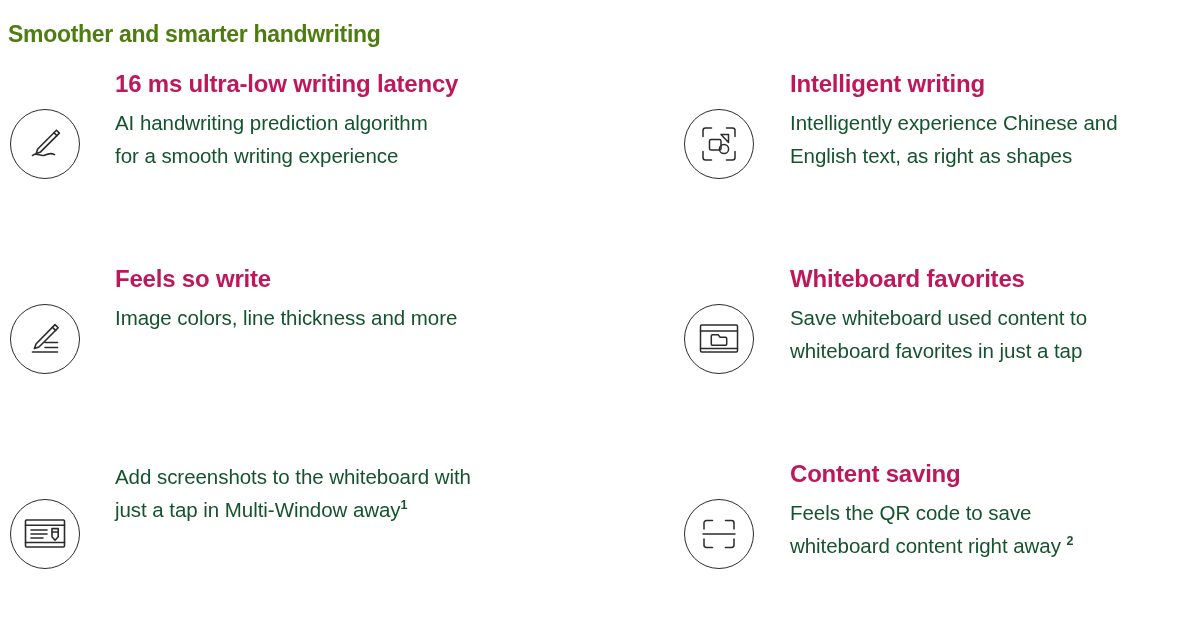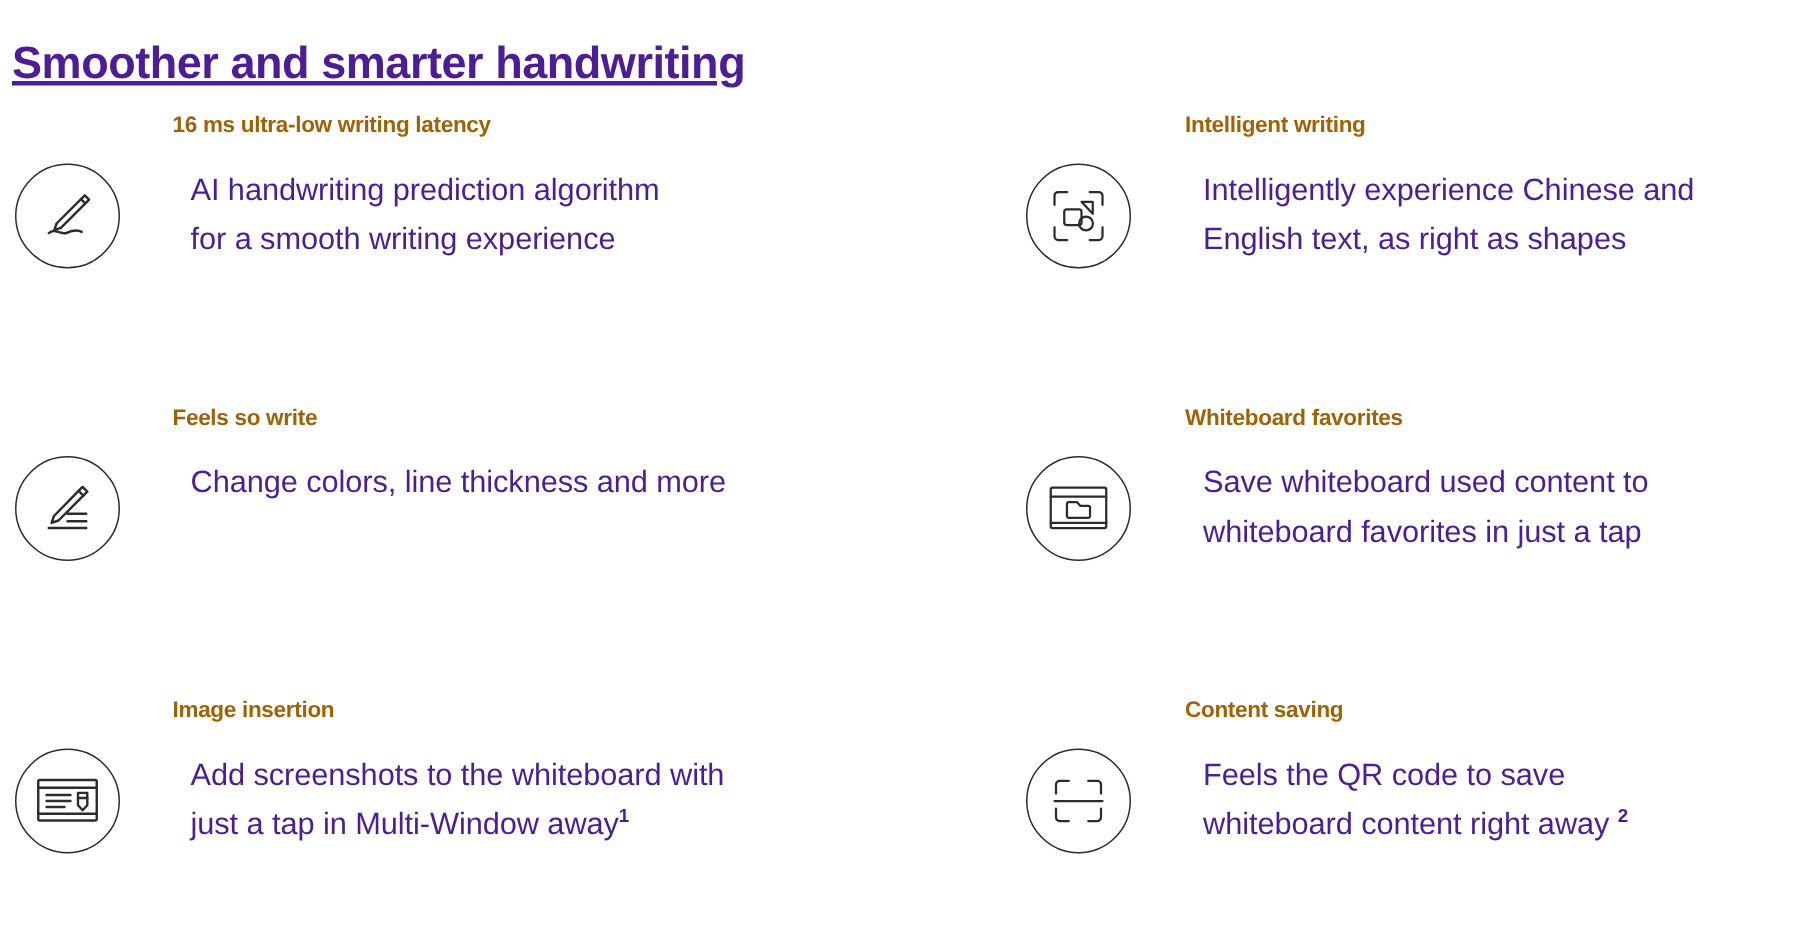--- a/index.html
+++ b/index.html
@@ -20,26 +20,25 @@
   .page {
     position: absolute;
     inset: 0;
     background: #ffffff;
   }
 
   .page-title {
     position: absolute;
     left: 8px;
     top: 6px;
-    font-size: 30px;
+    font-size: 23px;
     font-weight: bold;
     letter-spacing: -0.3px;
-    color: #4c1d95;
+    color: #4d7c0f;
     white-space: nowrap;
-    text-decoration: underline;
   }
 
   .grid {
     position: absolute;
     left: 0;
     top: 70px;
     width: 1200px;
   }
 
   .feature-row {
@@ -75,36 +74,36 @@
 
   .feature-text {
     position: absolute;
     left: 105px;
     top: 0;
     width: 500px;
   }
   .col-right .feature-text { left: 106px; width: 420px; }
 
   .feature-title {
-    font-size: 15px;
+    font-size: 24px;
     font-weight: bold;
-    color: #a16207;
+    color: #be185d;
     line-height: 28px;
     letter-spacing: -0.2px;
     margin: 0 0 8px 0;
     white-space: nowrap;
   }
 
   .feature-desc {
     font-size: 20.5px;
     font-weight: normal;
-    color: #4c1d95;
+    color: #14532d;
     line-height: 33px;
     letter-spacing: -0.05px;
-    margin: 12px;
+    margin: 0;
   }
   .feature-desc sup {
     font-size: 12.5px;
     font-weight: bold;
     vertical-align: super;
     line-height: 0;
   }
 </style>
 </head>
 <body>
@@ -165,21 +164,21 @@
             <path d="M32.0 7.6 L35.2 10.8 L16.0 30.0 L11.4 31.6 L13.0 27.0 Z"></path>
             <path d="M29.4 10.2 L32.6 13.4"></path>
             <path d="M22.0 25.5 H34.5"></path>
             <path d="M22.0 30.5 H34.5"></path>
             <path d="M9.5 35.0 H34.5"></path>
           </svg>
         </div>
         <div class="feature-text">
           <div class="feature-title">Feels so write</div>
           <p class="feature-desc">
-            <span>Change colors, line thickness and more</span><br>
+            <span>Image colors, line thickness and more</span><br>
           </p>
         </div>
       </div>
 
       <div class="feature col-right">
         <div class="icon-badge">
           <svg width="42" height="34" viewBox="0 0 42 34" fill="none" stroke="#2b2b2b" stroke-width="1.5" stroke-linecap="round" stroke-linejoin="round">
             <rect x="2.5" y="3.0" width="37" height="27" rx="1.2"></rect>
             <path d="M2.5 9.0 H39.5"></path>
             <path d="M2.5 26.5 H39.5"></path>
@@ -206,21 +205,20 @@
             <path d="M2.5 8.2 H41.5"></path>
             <path d="M2.5 25.5 H41.5"></path>
             <path d="M8.0 13.0 H24.0"></path>
             <path d="M8.0 17.0 H24.0"></path>
             <path d="M8.0 21.0 H20.0"></path>
             <path d="M29.0 11.6 h6.2 v8.2 l-3.1 3.4 l-3.1-3.4 Z"></path>
             <path d="M29.0 15.0 h6.2"></path>
           </svg>
         </div>
         <div class="feature-text">
-          <div class="feature-title">Image insertion</div>
           <p class="feature-desc">
             <span>Add screenshots to the whiteboard with</span><br>
             <span>just a tap in Multi-Window away</span><sup>1</sup>
           </p>
         </div>
       </div>
 
       <div class="feature col-right">
         <div class="icon-badge">
           <svg width="40" height="38" viewBox="0 0 40 38" fill="none" stroke="#2b2b2b" stroke-width="1.5" stroke-linecap="round" stroke-linejoin="round">

